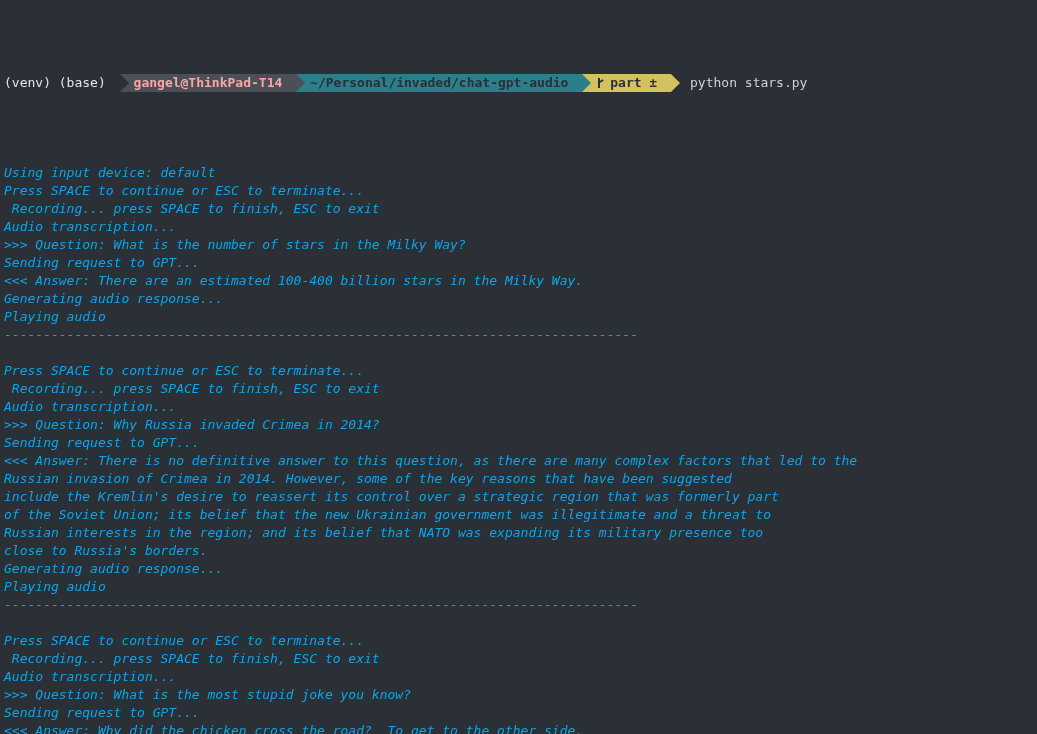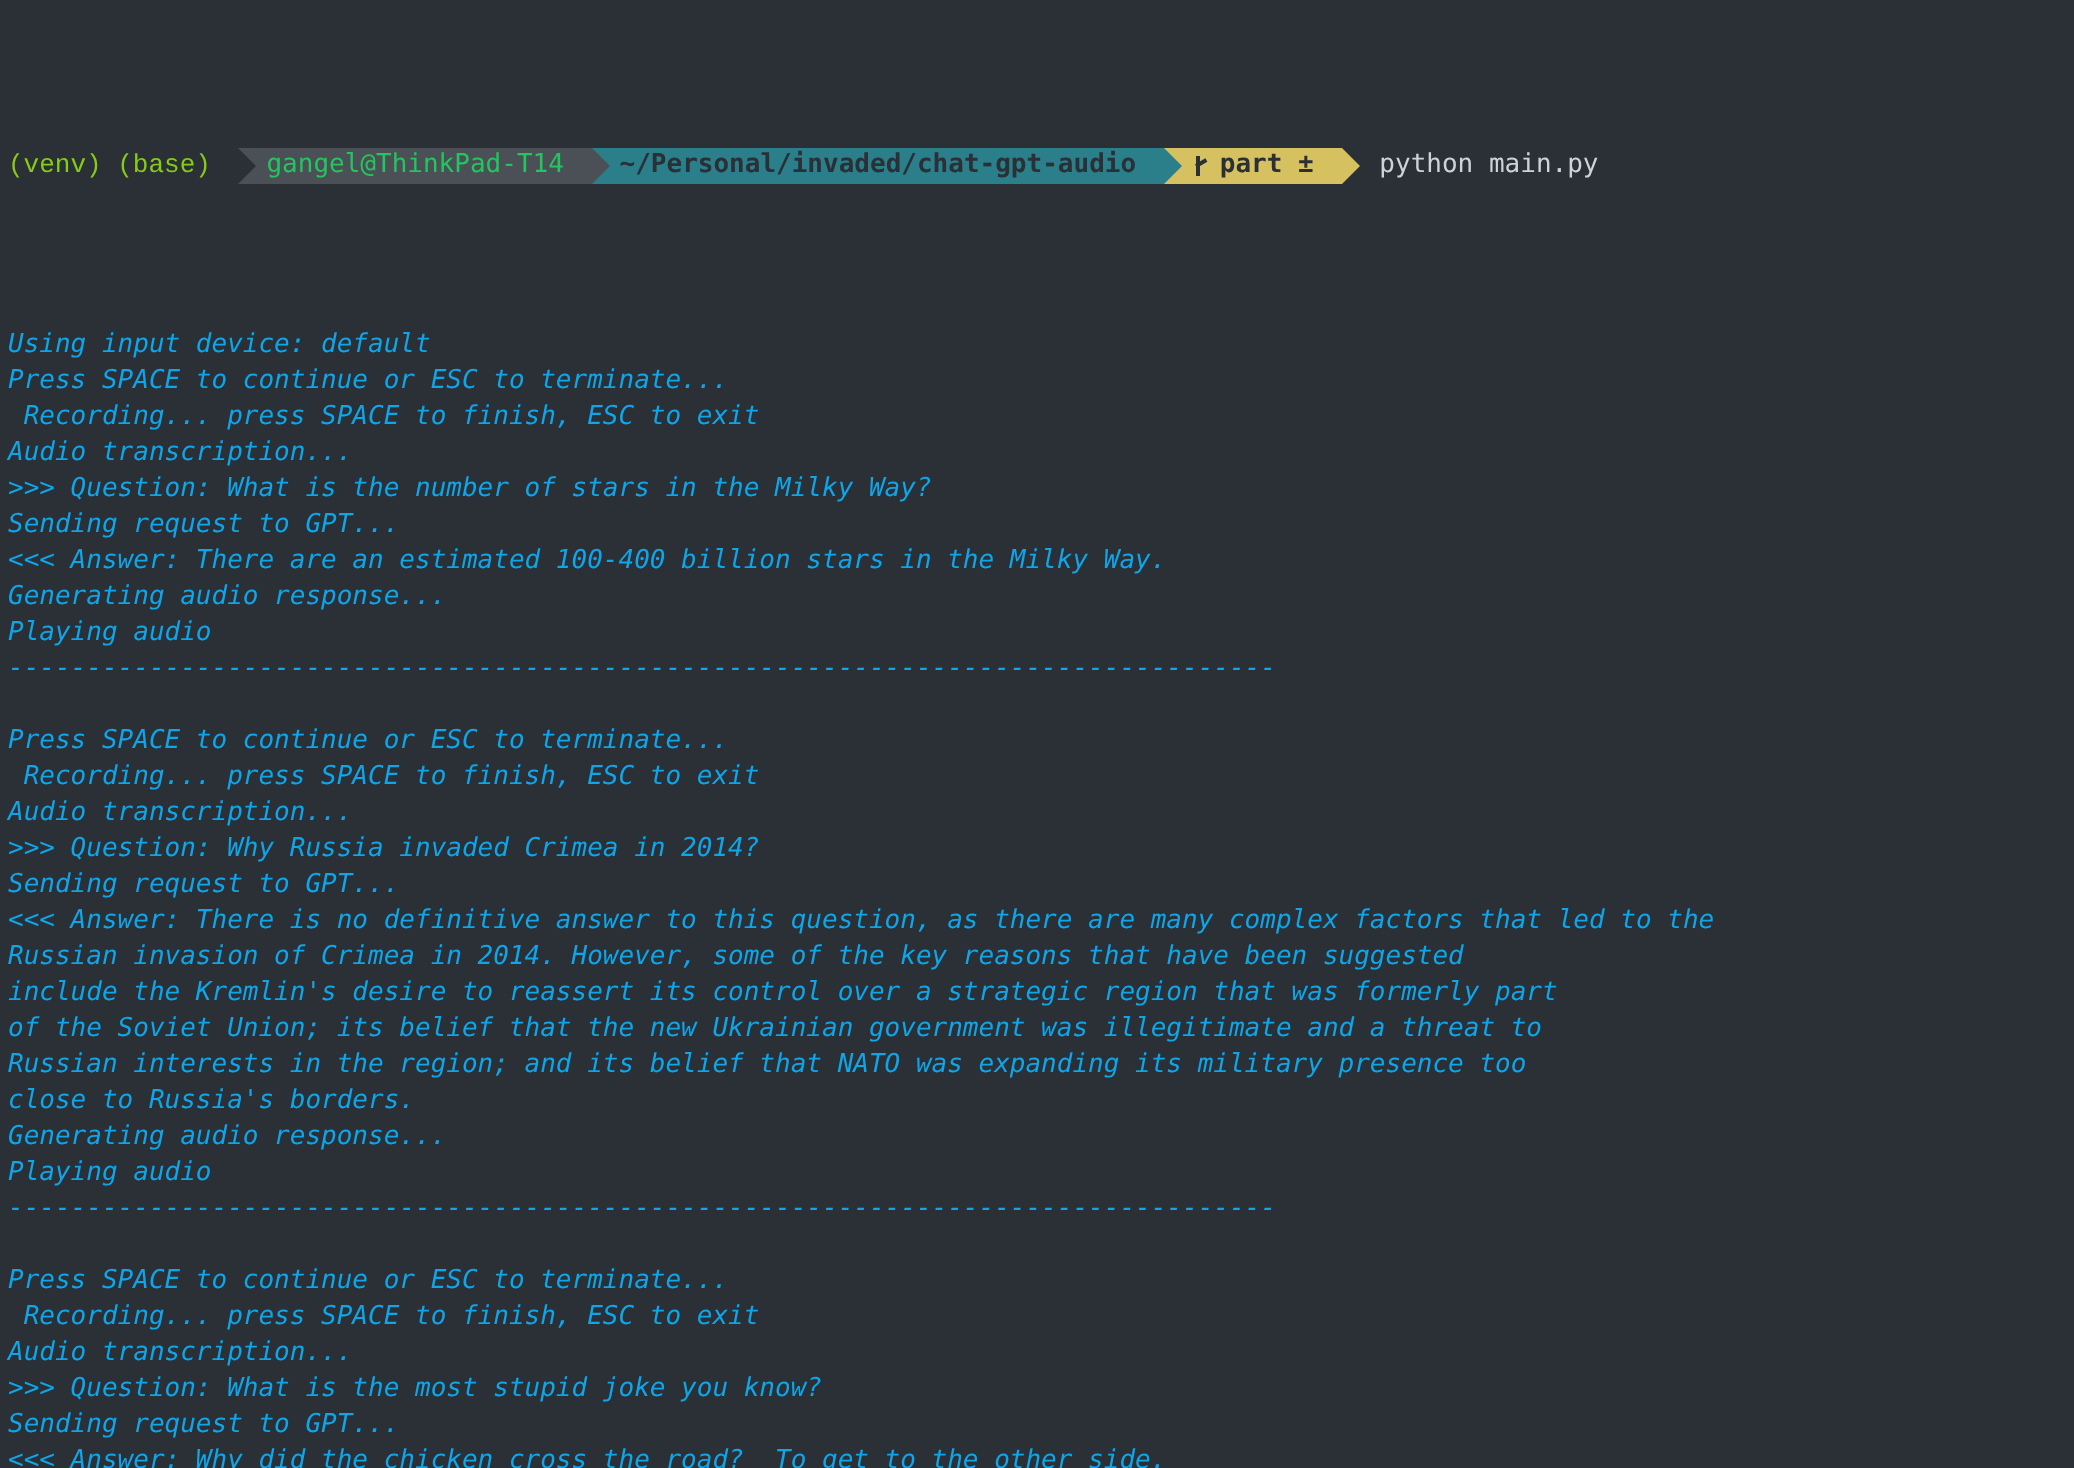--- a/index.html
+++ b/index.html
@@ -23,22 +23,22 @@
     align-items: center;
     flex-wrap: nowrap;
   }
   .seg {
     display: inline-flex;
     align-items: center;
     height: 18px;
     padding: 0 6px;
     position: relative;
   }
-  .seg-env { color: #84cc16; padding-left: 0; font-family: Liberation Mono, monospace; }
-  .seg-host-bg { background: #4b5057; color: #22c55e; font-weight: 400; }
+  .seg-env { color: #e5e5e5; padding-left: 0; }
+  .seg-host-bg { background: #4b5057; color: #fca5a5; font-weight: 700; }
   .seg-path-bg { background: #2a7f8a; color: #2b2f36; font-weight: 600; }
   .seg-branch-bg { background: #d6c161; color: #2b2f36; font-weight: 600; }
   .seg-cmd { color: #cfd3d7; padding-left: 10px; }
   .arrow {
     width: 0; height: 0;
     border-top: 9px solid transparent;
     border-bottom: 9px solid transparent;
     display: inline-block;
     vertical-align: top;
   }
@@ -78,21 +78,21 @@
     <span class="seg seg-path-bg">
       <span class="arrow arrow-host-to-path"></span>
       <span>~/Personal/invaded/chat-gpt-audio </span>
     </span>
     <span class="seg seg-branch-bg">
       <span class="arrow arrow-path-to-branch"></span>
       <span class="branch-icon"></span>
       <span>part ± </span>
     </span>
     <span class="arrow arrow-branch-to-bg"></span>
-    <span class="seg seg-cmd">python main.py</span>
+    <span class="seg seg-cmd">python stars.py</span>
   </div>
 
   
   <div id="output-block"><div class="out-line">Using input device: default</div><div class="out-line">Press SPACE to continue or ESC to terminate...</div><div class="out-line"> Recording... press SPACE to finish, ESC to exit</div><div class="out-line">Audio transcription...</div><div class="out-line">&gt;&gt;&gt; Question: What is the number of stars in the Milky Way?</div><div class="out-line">Sending request to GPT...</div><div class="out-line">&lt;&lt;&lt; Answer: There are an estimated 100-400 billion stars in the Milky Way.</div><div class="out-line">Generating audio response...</div><div class="out-line">Playing audio</div><div class="out-line">---------------------------------------------------------------------------------</div><div class="out-line">&nbsp;</div><div class="out-line">Press SPACE to continue or ESC to terminate...</div><div class="out-line"> Recording... press SPACE to finish, ESC to exit</div><div class="out-line">Audio transcription...</div><div class="out-line">&gt;&gt;&gt; Question: Why Russia invaded Crimea in 2014?</div><div class="out-line">Sending request to GPT...</div><div class="out-line">&lt;&lt;&lt; Answer: There is no definitive answer to this question, as there are many complex factors that led to the</div><div class="out-line">Russian invasion of Crimea in 2014. However, some of the key reasons that have been suggested</div><div class="out-line">include the Kremlin's desire to reassert its control over a strategic region that was formerly part</div><div class="out-line">of the Soviet Union; its belief that the new Ukrainian government was illegitimate and a threat to</div><div class="out-line">Russian interests in the region; and its belief that NATO was expanding its military presence too</div><div class="out-line">close to Russia's borders.</div><div class="out-line">Generating audio response...</div><div class="out-line">Playing audio</div><div class="out-line">---------------------------------------------------------------------------------</div><div class="out-line">&nbsp;</div><div class="out-line">Press SPACE to continue or ESC to terminate...</div><div class="out-line"> Recording... press SPACE to finish, ESC to exit</div><div class="out-line">Audio transcription...</div><div class="out-line">&gt;&gt;&gt; Question: What is the most stupid joke you know?</div><div class="out-line">Sending request to GPT...</div><div class="out-line">&lt;&lt;&lt; Answer: Why did the chicken cross the road?  To get to the other side.</div></div>
 
   
   
 
   
   

